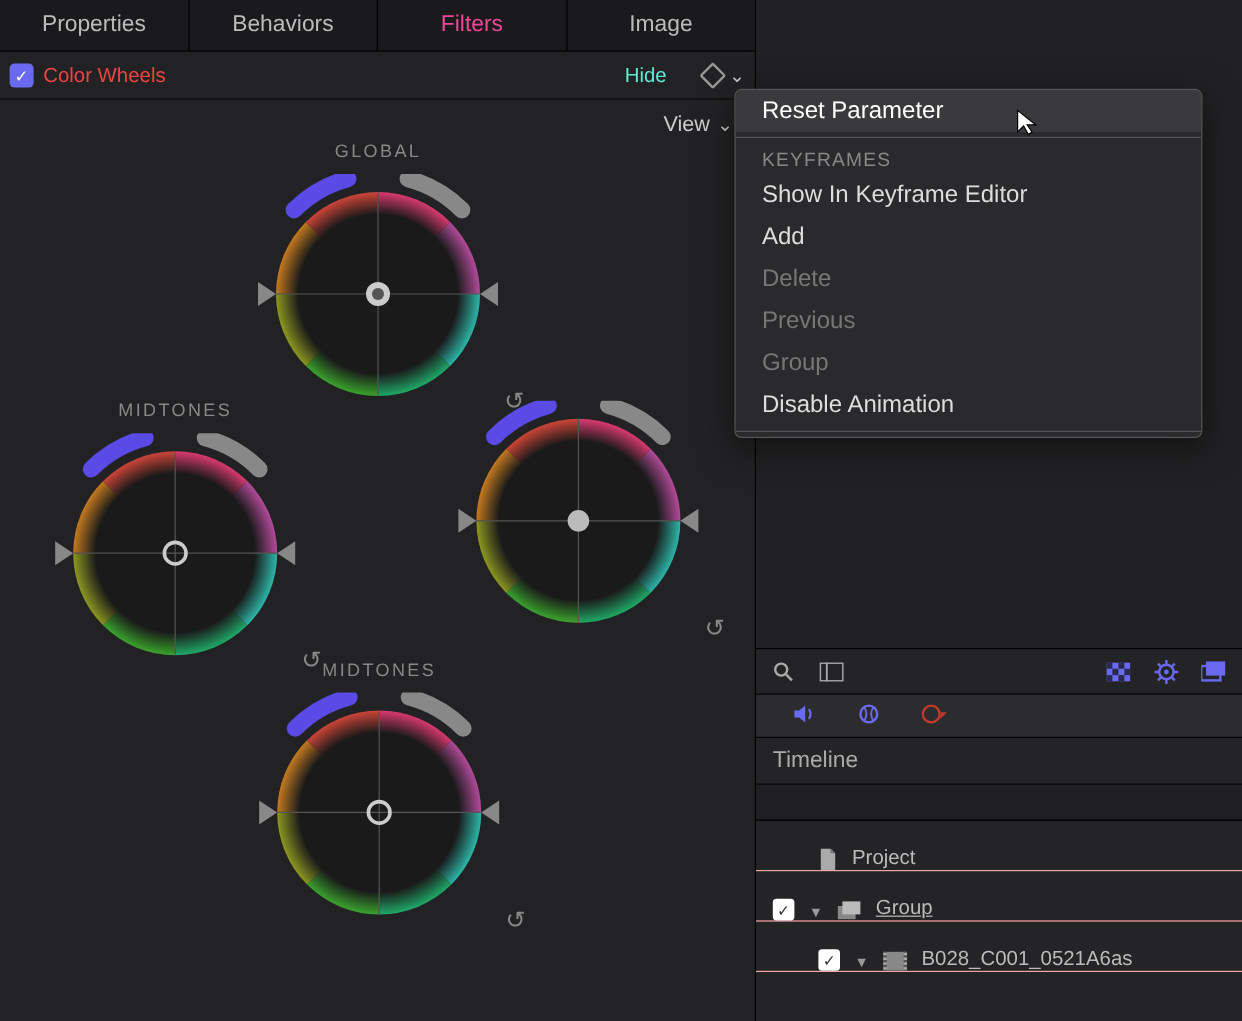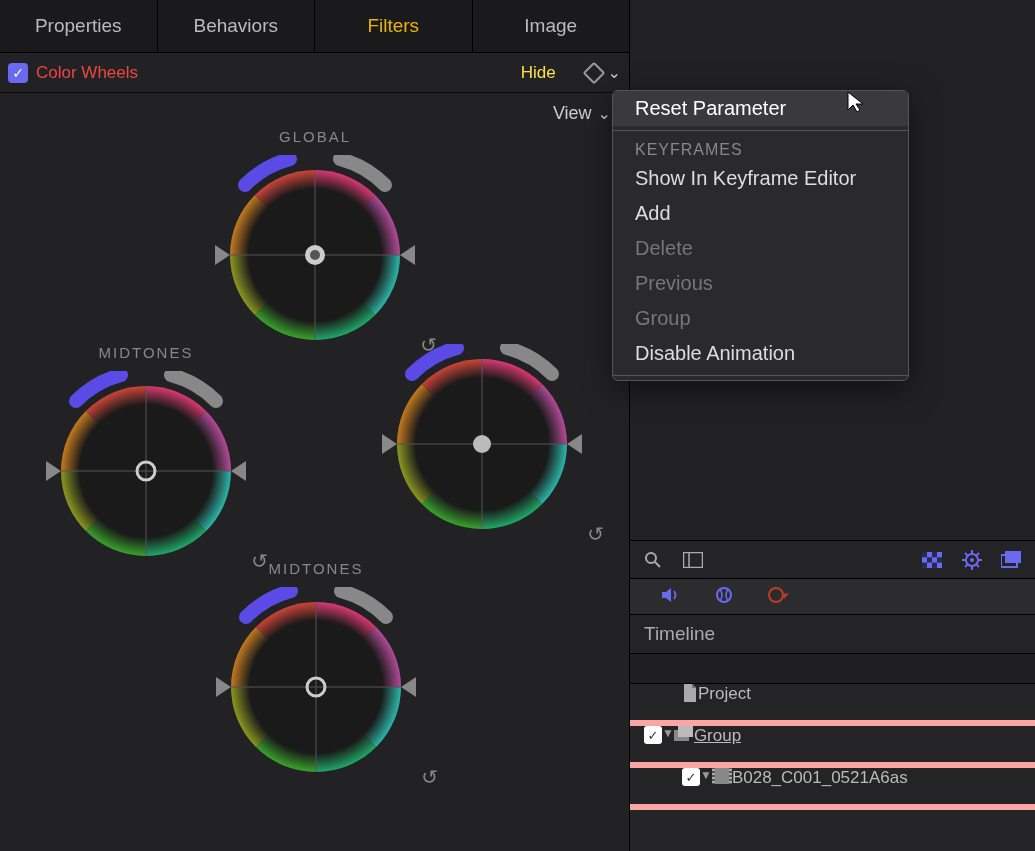--- a/index.html
+++ b/index.html
@@ -19,57 +19,57 @@
     width: 630px;
     height: 100%;
     background: #222224;
     border-right: 1px solid #000;
     display: flex;
     flex-direction: column;
   }
   .tabbar {
     display: flex;
     background: #1a1a1c;
-    height: 53px;
+    height: 43px;
     border-bottom: 1px solid #000;
   }
   .tabbar .tab {
     flex: 1;
     display: flex;
     align-items: center;
     justify-content: center;
     font-size: 19px;
     color: #bbb;
     border-right: 1px solid #000;
     user-select: none;
   }
   .tabbar .tab.image { border-right: none; }
   .tabbar .tab.active {
-    color: #eab308;
+    color: #ec4899;
     font-weight: 500;
   }
 
   .filter-header {
     display: flex;
     align-items: center;
     height: 40px;
     padding: 0 8px;
     border-bottom: 1px solid #0a0a0a;
   }
   .chk {
     width: 20px; height: 20px;
     background: #6a6af0;
     border-radius: 4px;
     display: flex; align-items: center; justify-content: center;
     margin-right: 8px;
     color: #fff;
     font-size: 14px;
   }
   .filter-title { color: #ef4444; font-size: 17px; flex: 1; }
-  .hide-btn { color: #fde047; font-size: 17px; margin-right: 30px; }
+  .hide-btn { color: #5eead4; font-size: 17px; margin-right: 30px; }
   .diamond {
     width: 16px; height: 16px;
     border: 2px solid #999;
     transform: rotate(45deg);
     margin-right: 6px;
     border-radius: 2px;
   }
   .chev { color: #ccc; font-size: 16px; }
 
   .view-row {
@@ -110,23 +110,23 @@
 
   
   .right-col {
     flex: 1;
     position: relative;
     background: #212123;
   }
 
   .context-menu {
     position: absolute;
-    top: 90px;
+    top: 74px;
     left: -18px;
-    width: 297px;
+    width: 390px;
     background: #2a2a2c;
     border: 1px solid #555;
     border-radius: 6px;
     box-shadow: 0 8px 30px rgba(0,0,0,0.5);
     z-index: 50;
     overflow: hidden;
   }
   .context-menu .mi {
     padding: 6px 22px;
     font-size: 20px;
@@ -183,24 +183,25 @@
 
   .tl-header {
     padding: 8px 14px;
     color: #aaa;
     font-size: 19px;
     border-bottom: 1px solid #000;
   }
   .tl-spacer { height: 30px; border-bottom: 1px solid #000; background:#1f1f21; }
 
   .tl-item {
-    display: flex; align-items: flex-start;
+    display: flex; align-items: flex-end;
     height: 42px;
     padding: 0 14px;
-    border-bottom: 6px solid #fca5a5;
+    border-bottom: 1px solid #fca5a5;
+    gap: 12px;
     color: #bbb;
     font-size: 17px;
   }
   .tl-item .chk2 {
     width: 18px; height: 18px;
     background: #fff;
     border-radius: 3px;
     color: #333;
     display:flex;align-items:center;justify-content:center;
     font-size: 13px;

